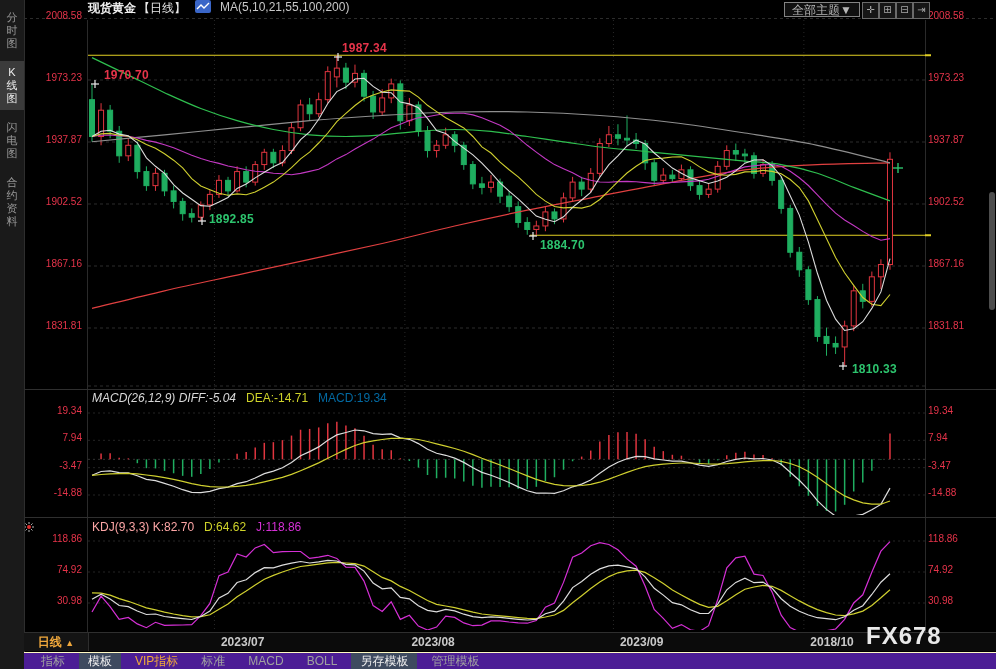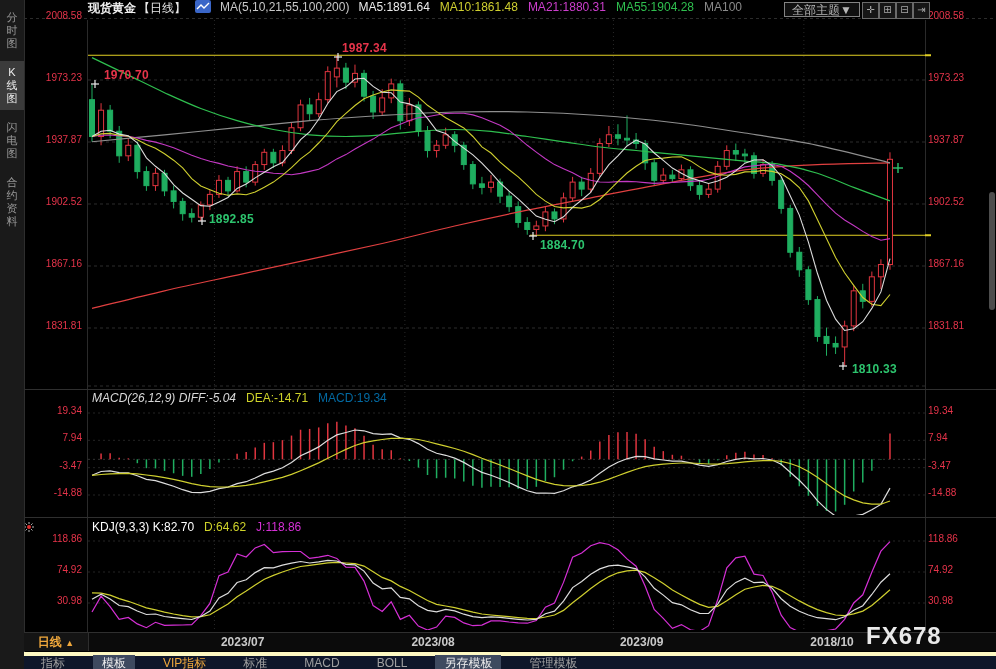--- a/index.html
+++ b/index.html
@@ -28,22 +28,22 @@
   .plabel.right{left:928px;text-align:left;}
   .datelabel{position:absolute;top:635px;font-size:12px;font-weight:bold;color:#c9c9c9;z-index:3;}
   .anno{position:absolute;font-size:12px;font-weight:bold;z-index:3;letter-spacing:.2px;}
   .panel-header{position:absolute;left:92px;font-size:12px;z-index:3;display:flex;gap:10px;white-space:nowrap;}
   .hline{position:absolute;left:24px;width:972px;height:1px;background:#2f2f2f;z-index:2;}
   
   #axis-row{position:absolute;left:24px;top:633px;width:972px;height:18px;background:#0b0b0b;z-index:2;}
   #period-cell{position:absolute;left:24px;top:633px;width:64px;height:18px;line-height:18px;
     text-align:center;color:#f0a83c;font-size:12px;font-weight:bold;border-right:1px solid #2e2e2e;
     background:#141414;z-index:4;cursor:pointer;}
-  #tabbar{position:absolute;left:24px;top:652px;width:972px;height:17px;background:#0f172a;
-    border-top:4px solid #fef9c3;display:flex;align-items:center;gap:19px;padding-left:8px;
+  #tabbar{position:absolute;left:24px;top:652px;width:972px;height:17px;background:#4c1d95;
+    border-top:1px solid #fef9c3;display:flex;align-items:center;gap:5px;padding-left:8px;
     box-sizing:border-box;z-index:4;}
   .tab{height:16px;line-height:16px;padding:0 9px;font-size:12px;color:#a0a0a0;cursor:pointer;white-space:nowrap;}
   .tab.active{background:#3e4a5f;color:#ededed;}
   .tab.vip{color:#f0a83c;}
   #watermark{position:absolute;left:866px;top:622px;font-size:24px;font-weight:bold;
     color:#e9e9e9;letter-spacing:1px;z-index:5;}
   #scrollbar-thumb{position:absolute;left:989px;top:192px;width:6px;height:118px;
     background:#4d4d4d;border-radius:3px;z-index:4;cursor:pointer;}
 </style>
 </head>
@@ -411,27 +411,20 @@
     </div>
 
   <div id="header">
     <span id="title">现货黄金</span>
     <span id="period-tag">【日线】</span>
     <svg width="16" height="13" style="flex:none">
       <rect x="0" y="0" width="16" height="13" rx="2" fill="#3a66c8"></rect>
       <polyline points="2,9 6,5 9,8 14,3" fill="none" stroke="#fff" stroke-width="1.4"></polyline>
     </svg>
     <span class="ma-seg" style="color:#c8c8c8">MA(5,10,21,55,100,200)</span>
-    <span id="ma-values" style="display:flex;gap:10px">
-        <span class="ma-seg" style="color: rgb(236, 236, 236);">MA5:1891.64</span>
-        <span class="ma-seg" style="color: rgb(207, 207, 47);">MA10:1861.48</span>
-        <span class="ma-seg" style="color: rgb(204, 62, 204);">MA21:1880.31</span>
-        <span class="ma-seg" style="color: rgb(47, 191, 79);">MA55:1904.28</span>
-        <span class="ma-seg" style="color: rgb(138, 138, 138);">MA100</span>
-      </span>
   </div>
 
   <button id="theme-btn">全部主题▼</button>
   <span id="toolbtns"><span class="tool-btn" style="left: 862px;">✛</span><span class="tool-btn" style="left: 879px;">⊞</span><span class="tool-btn" style="left: 896px;">⊟</span><span class="tool-btn" style="left: 913px;">⇥</span></span>
 
   <div id="labels-layer">
       <div class="plabel left" style="top: 10px; color: rgb(230, 52, 74);">2008.58</div>
       <div class="plabel right" style="top: 10px; color: rgb(230, 52, 74);">2008.58</div>
       <div class="plabel left" style="top: 71.993px; color: rgb(230, 52, 74);">1973.23</div>
       <div class="plabel right" style="top: 71.993px; color: rgb(230, 52, 74);">1973.23</div>
@@ -467,21 +460,21 @@
       <div class="anno" style="left: 540px; top: 238px; color: rgb(45, 196, 110);">1884.70</div>
       <div class="anno" style="left: 852px; top: 362px; color: rgb(45, 196, 110);">1810.33</div>
     </div>
 
   <div class="panel-header" style="top:391px" id="macd-header">
       <span style="color: rgb(216, 216, 216); font-style: italic;">MACD(26,12,9) DIFF:-5.04</span>
       <span style="color: rgb(207, 211, 42);">DEA:-14.71</span>
       <span style="color: #0369a1;">MACD:19.34</span>
     </div>
   <div class="panel-header" style="top:520px" id="kdj-header">
-      <span style="color: #ffffff;">KDJ(9,3,3) K:82.70</span>
+      <span style="color: #fca5a5;">KDJ(9,3,3) K:82.70</span>
       <span style="color: rgb(207, 211, 42);">D:64.62</span>
       <span style="color: rgb(213, 47, 213);">J:118.86</span>
     </div>
 
   <div class="hline" style="top:389px"></div>
   <div class="hline" style="top:517px"></div>
   <div class="hline" style="top:632px"></div>
 
   <div id="axis-row"></div>
   <div id="period-cell"><span>日线</span> <span style="font-size:9px">▲</span></div>

